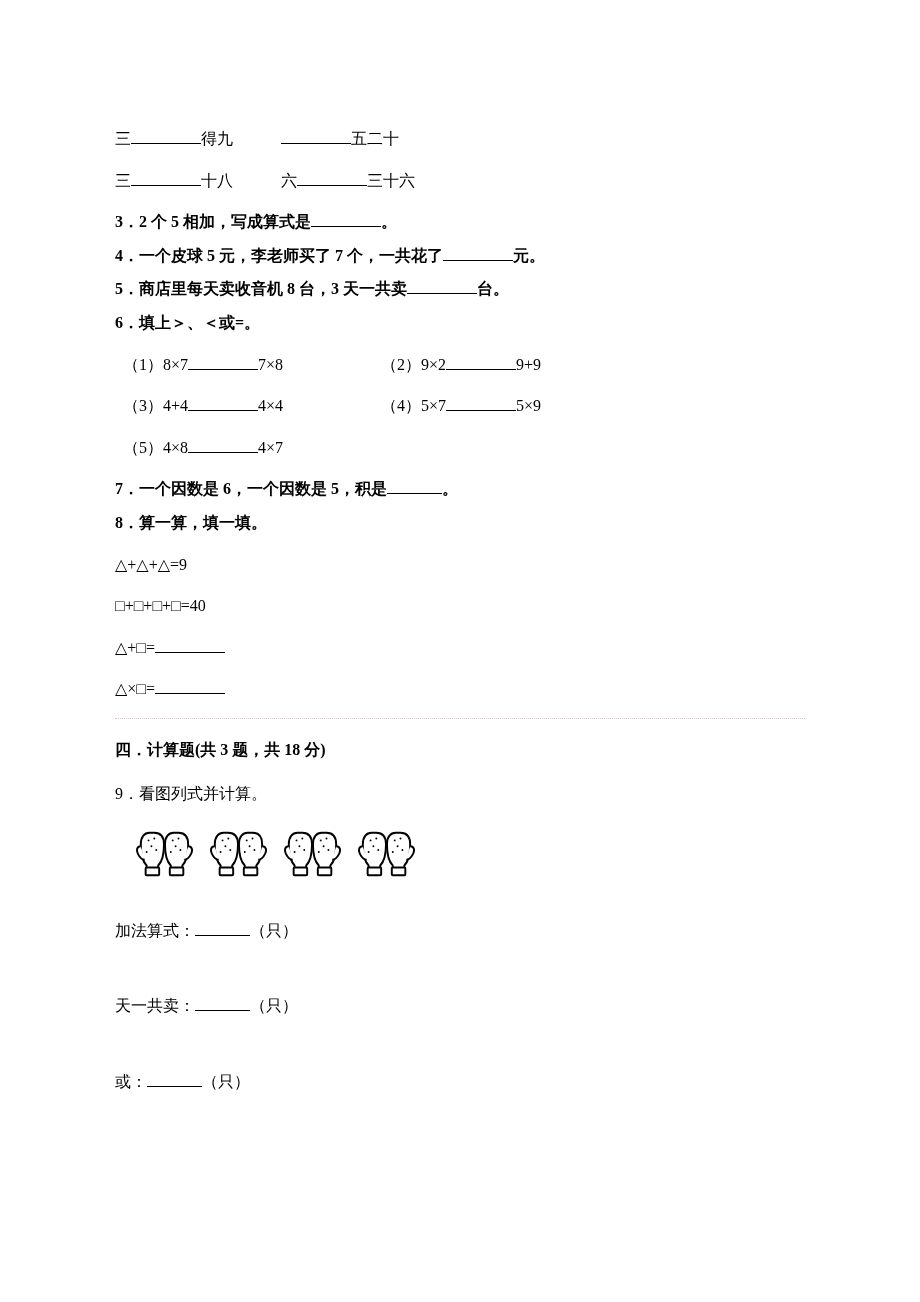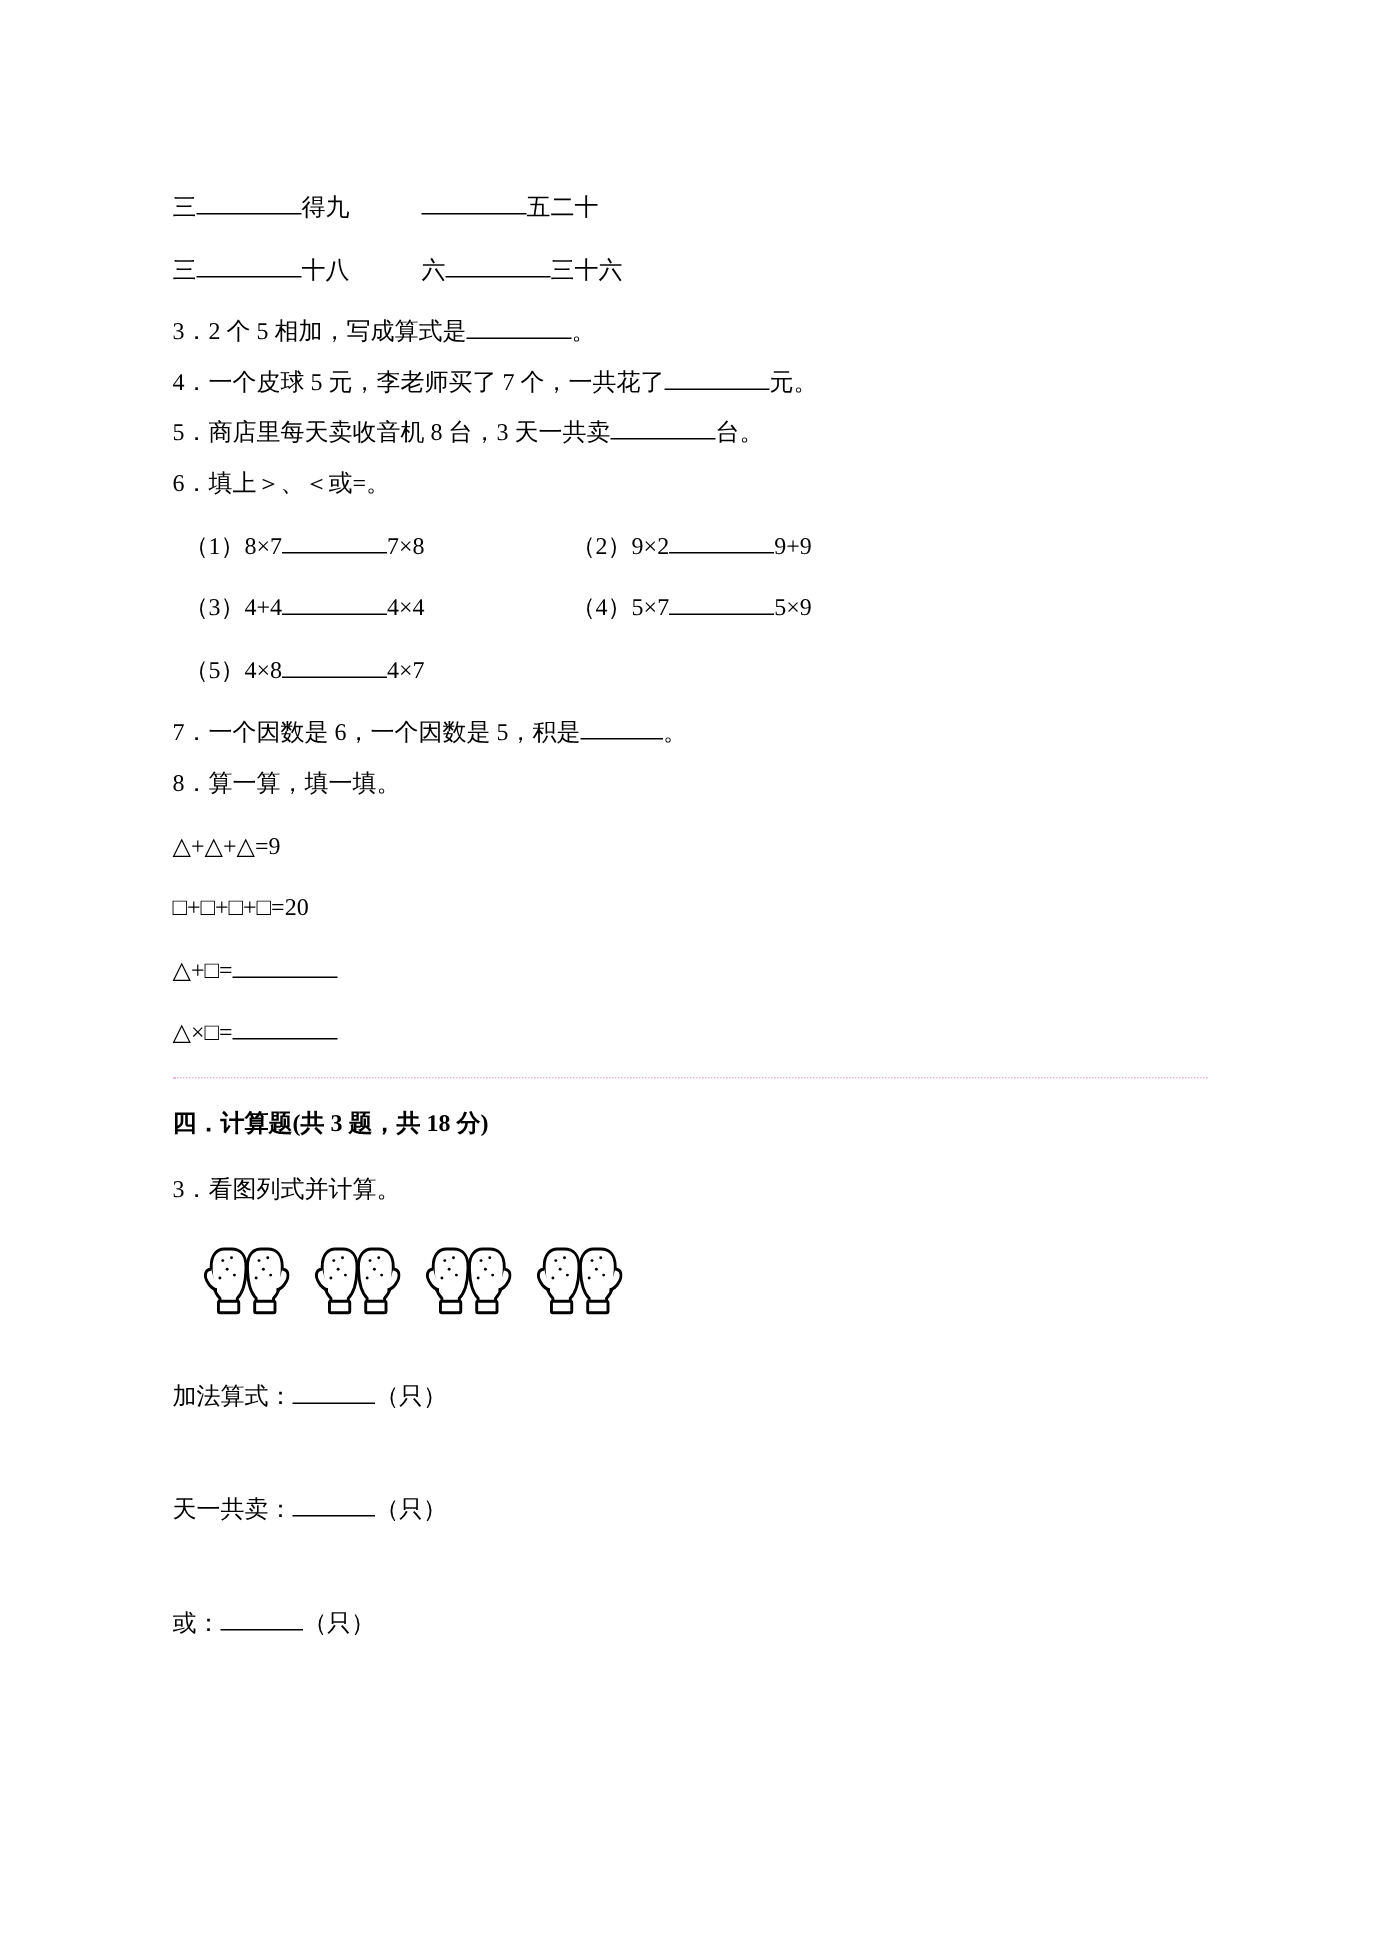--- a/index.html
+++ b/index.html
@@ -8,20 +8,21 @@
     line-height: 1.6;
     color: #000;
     background: #fff;
     margin: 0;
     padding: 110px 115px 60px 115px;
     width: 920px;
     box-sizing: border-box;
   }
   .line {
     margin: 8px 0;
+    font-weight: bold;
   }
   .line-spaced {
     margin: 16px 0;
   }
   .blank-long {
     display: inline-block;
     border-bottom: 1px solid #000;
     width: 70px;
     height: 1em;
     vertical-align: baseline;
@@ -124,39 +125,39 @@
 
 <div class="line">
   <span>8．算一算，填一填。</span>
 </div>
 
 <div class="line-spaced">
   <span>△+△+△=9</span>
 </div>
 
 <div class="line-spaced">
-  <span>□+□+□+□=20</span>
+  <span>□+□+□+□=40</span>
 </div>
 
 <div class="line-spaced">
   <span>△+□=</span><span class="blank-long"></span>
 </div>
 
 <div class="line-spaced">
   <span>△×□=</span><span class="blank-long"></span>
 </div>
 
 <hr class="dotted-separator">
 
 <div class="section-heading">
   <span>四．计算题(共 3 题，共 18 分)</span>
 </div>
 
 <div class="line-spaced">
-  <span>3．看图列式并计算。</span>
+  <span>9．看图列式并计算。</span>
 </div>
 
 <div class="mittens-row">
   <span class="mitten-pair">
     <svg viewBox="0 0 60 56">
       <g fill="#fff" stroke="#000" stroke-width="2">
         <path d="M15 8 C10 8 6 12 6 20 C6 30 8 38 12 42 L12 50 L24 50 L24 42 C28 38 30 30 30 20 C30 12 26 8 20 8 Z"></path>
         <path d="M6 22 C2 22 1 26 3 30 C5 34 8 36 10 36"></path>
         <rect x="11" y="44" width="14" height="8" rx="1"></rect>
         <path d="M40 8 C35 8 31 12 31 20 C31 30 33 38 37 42 L37 50 L49 50 L49 42 C53 38 55 30 55 20 C55 12 51 8 45 8 Z"></path>

